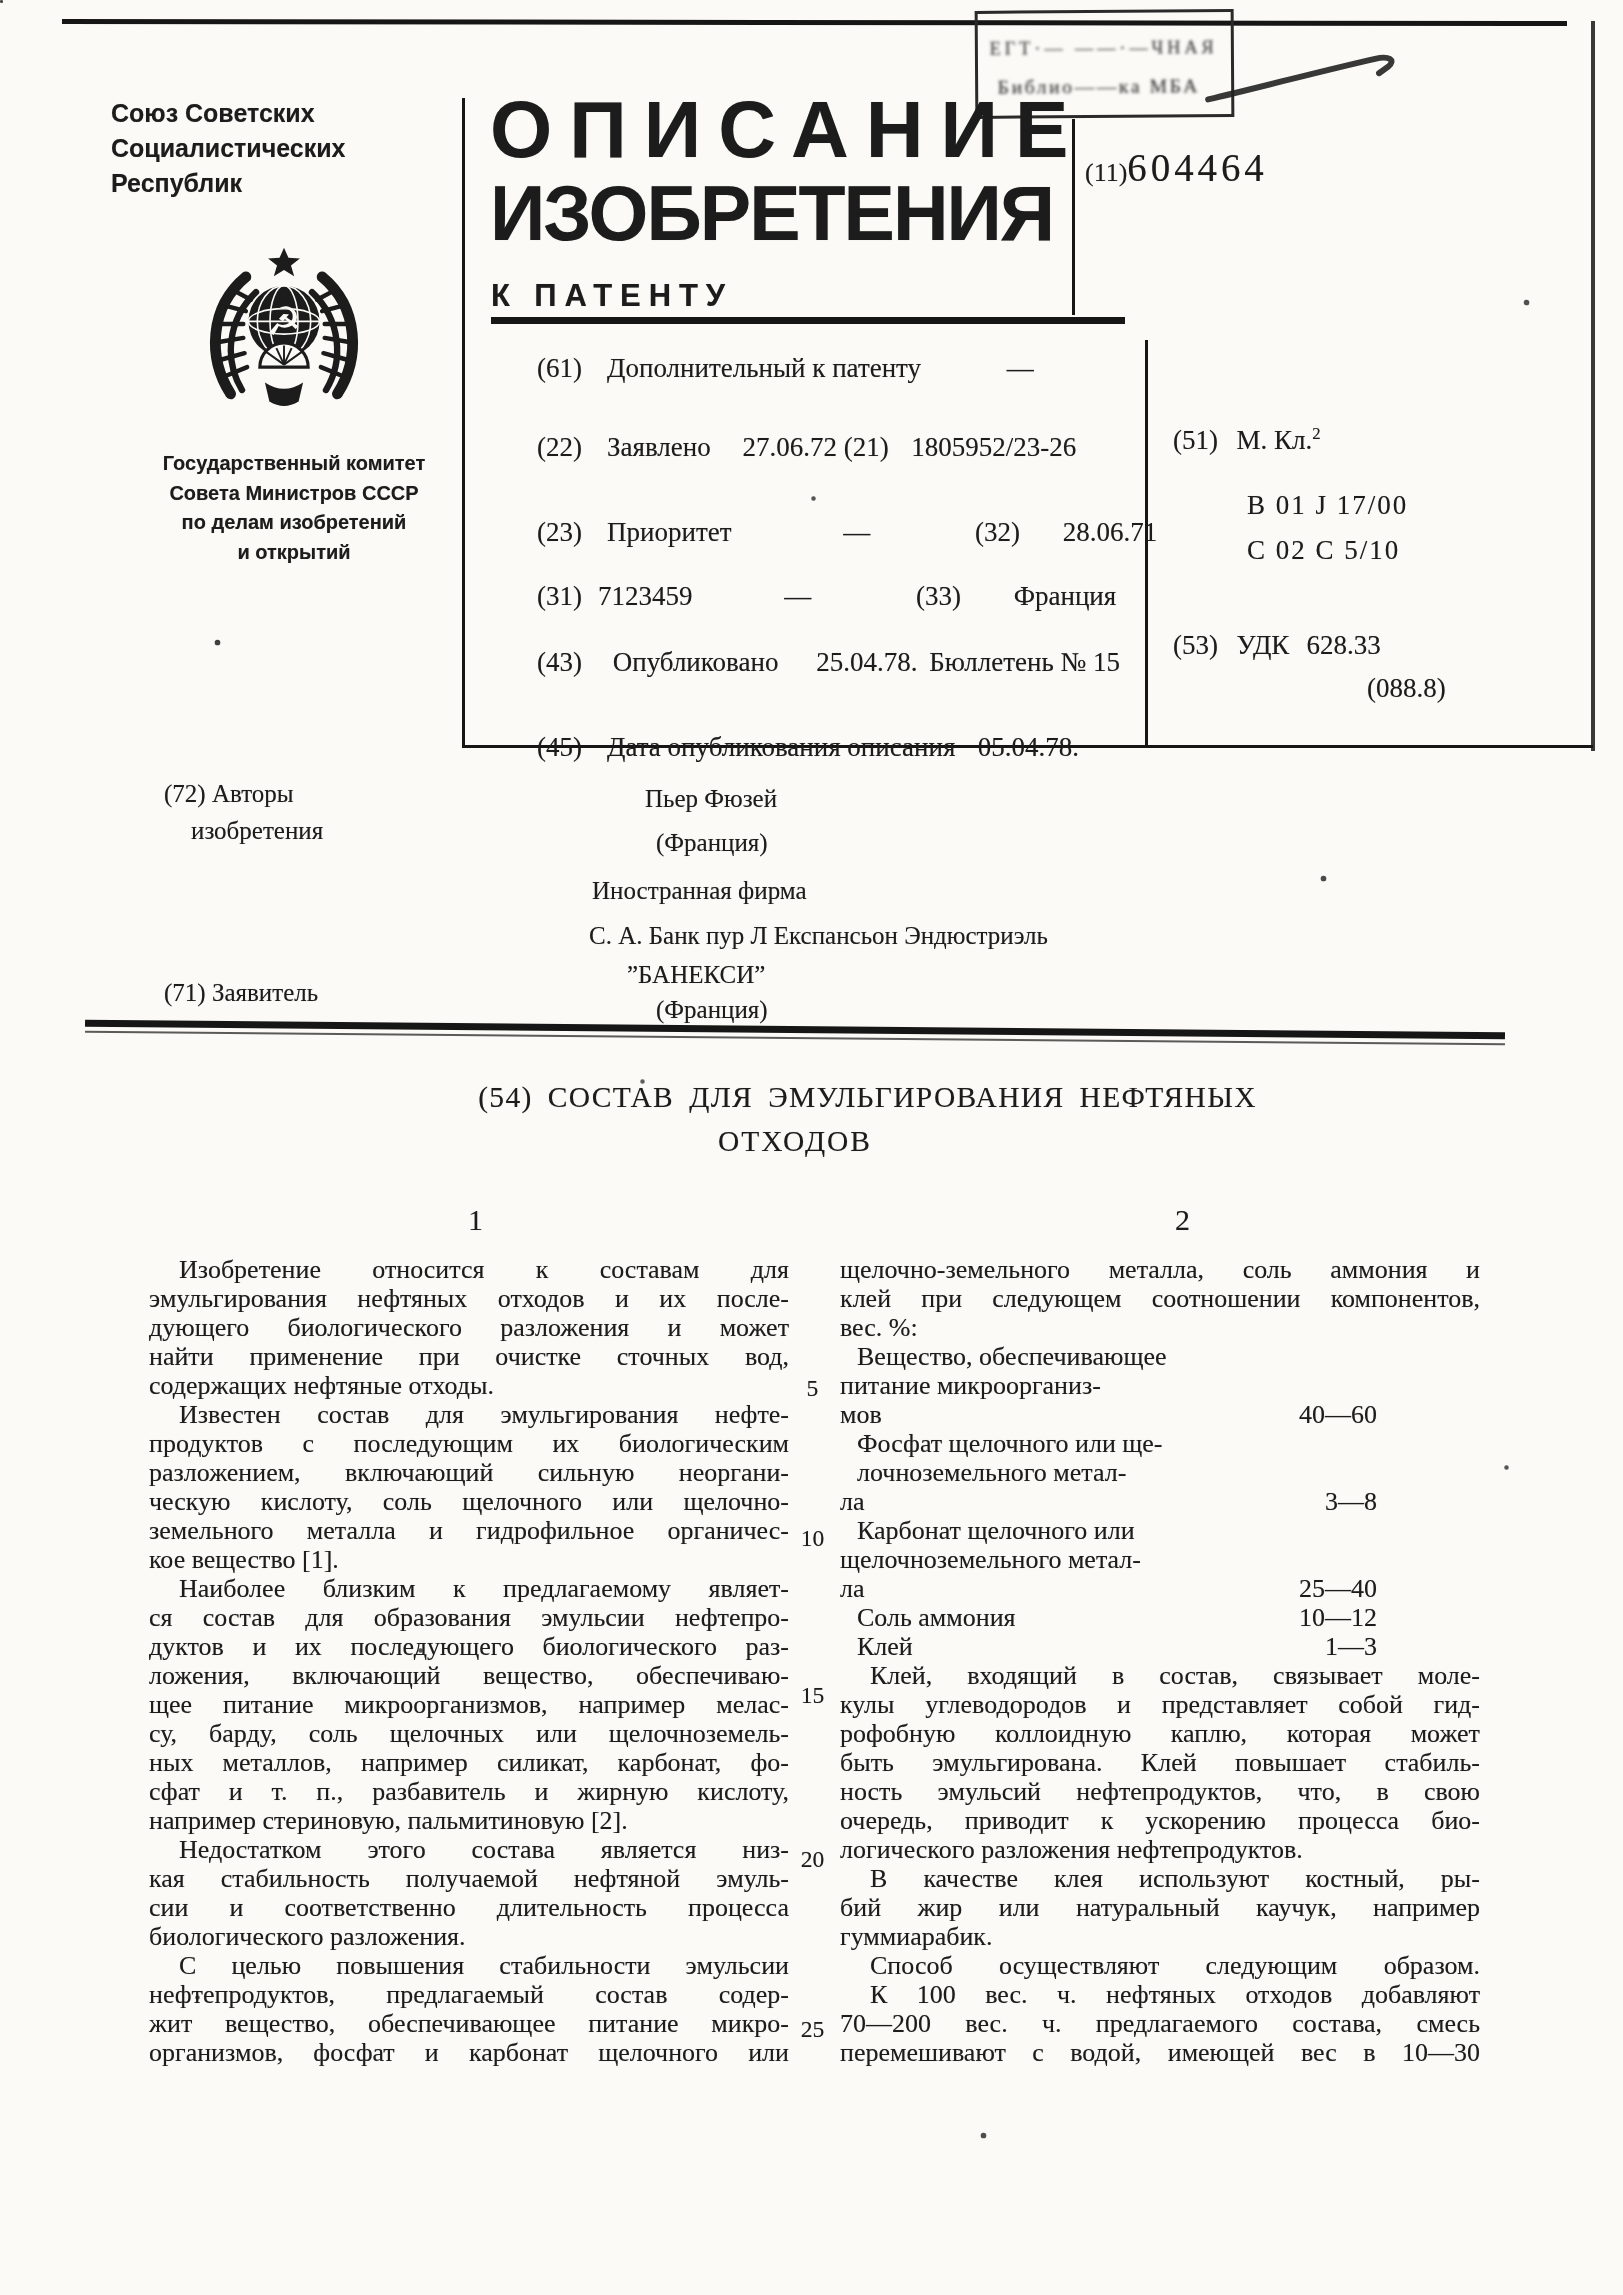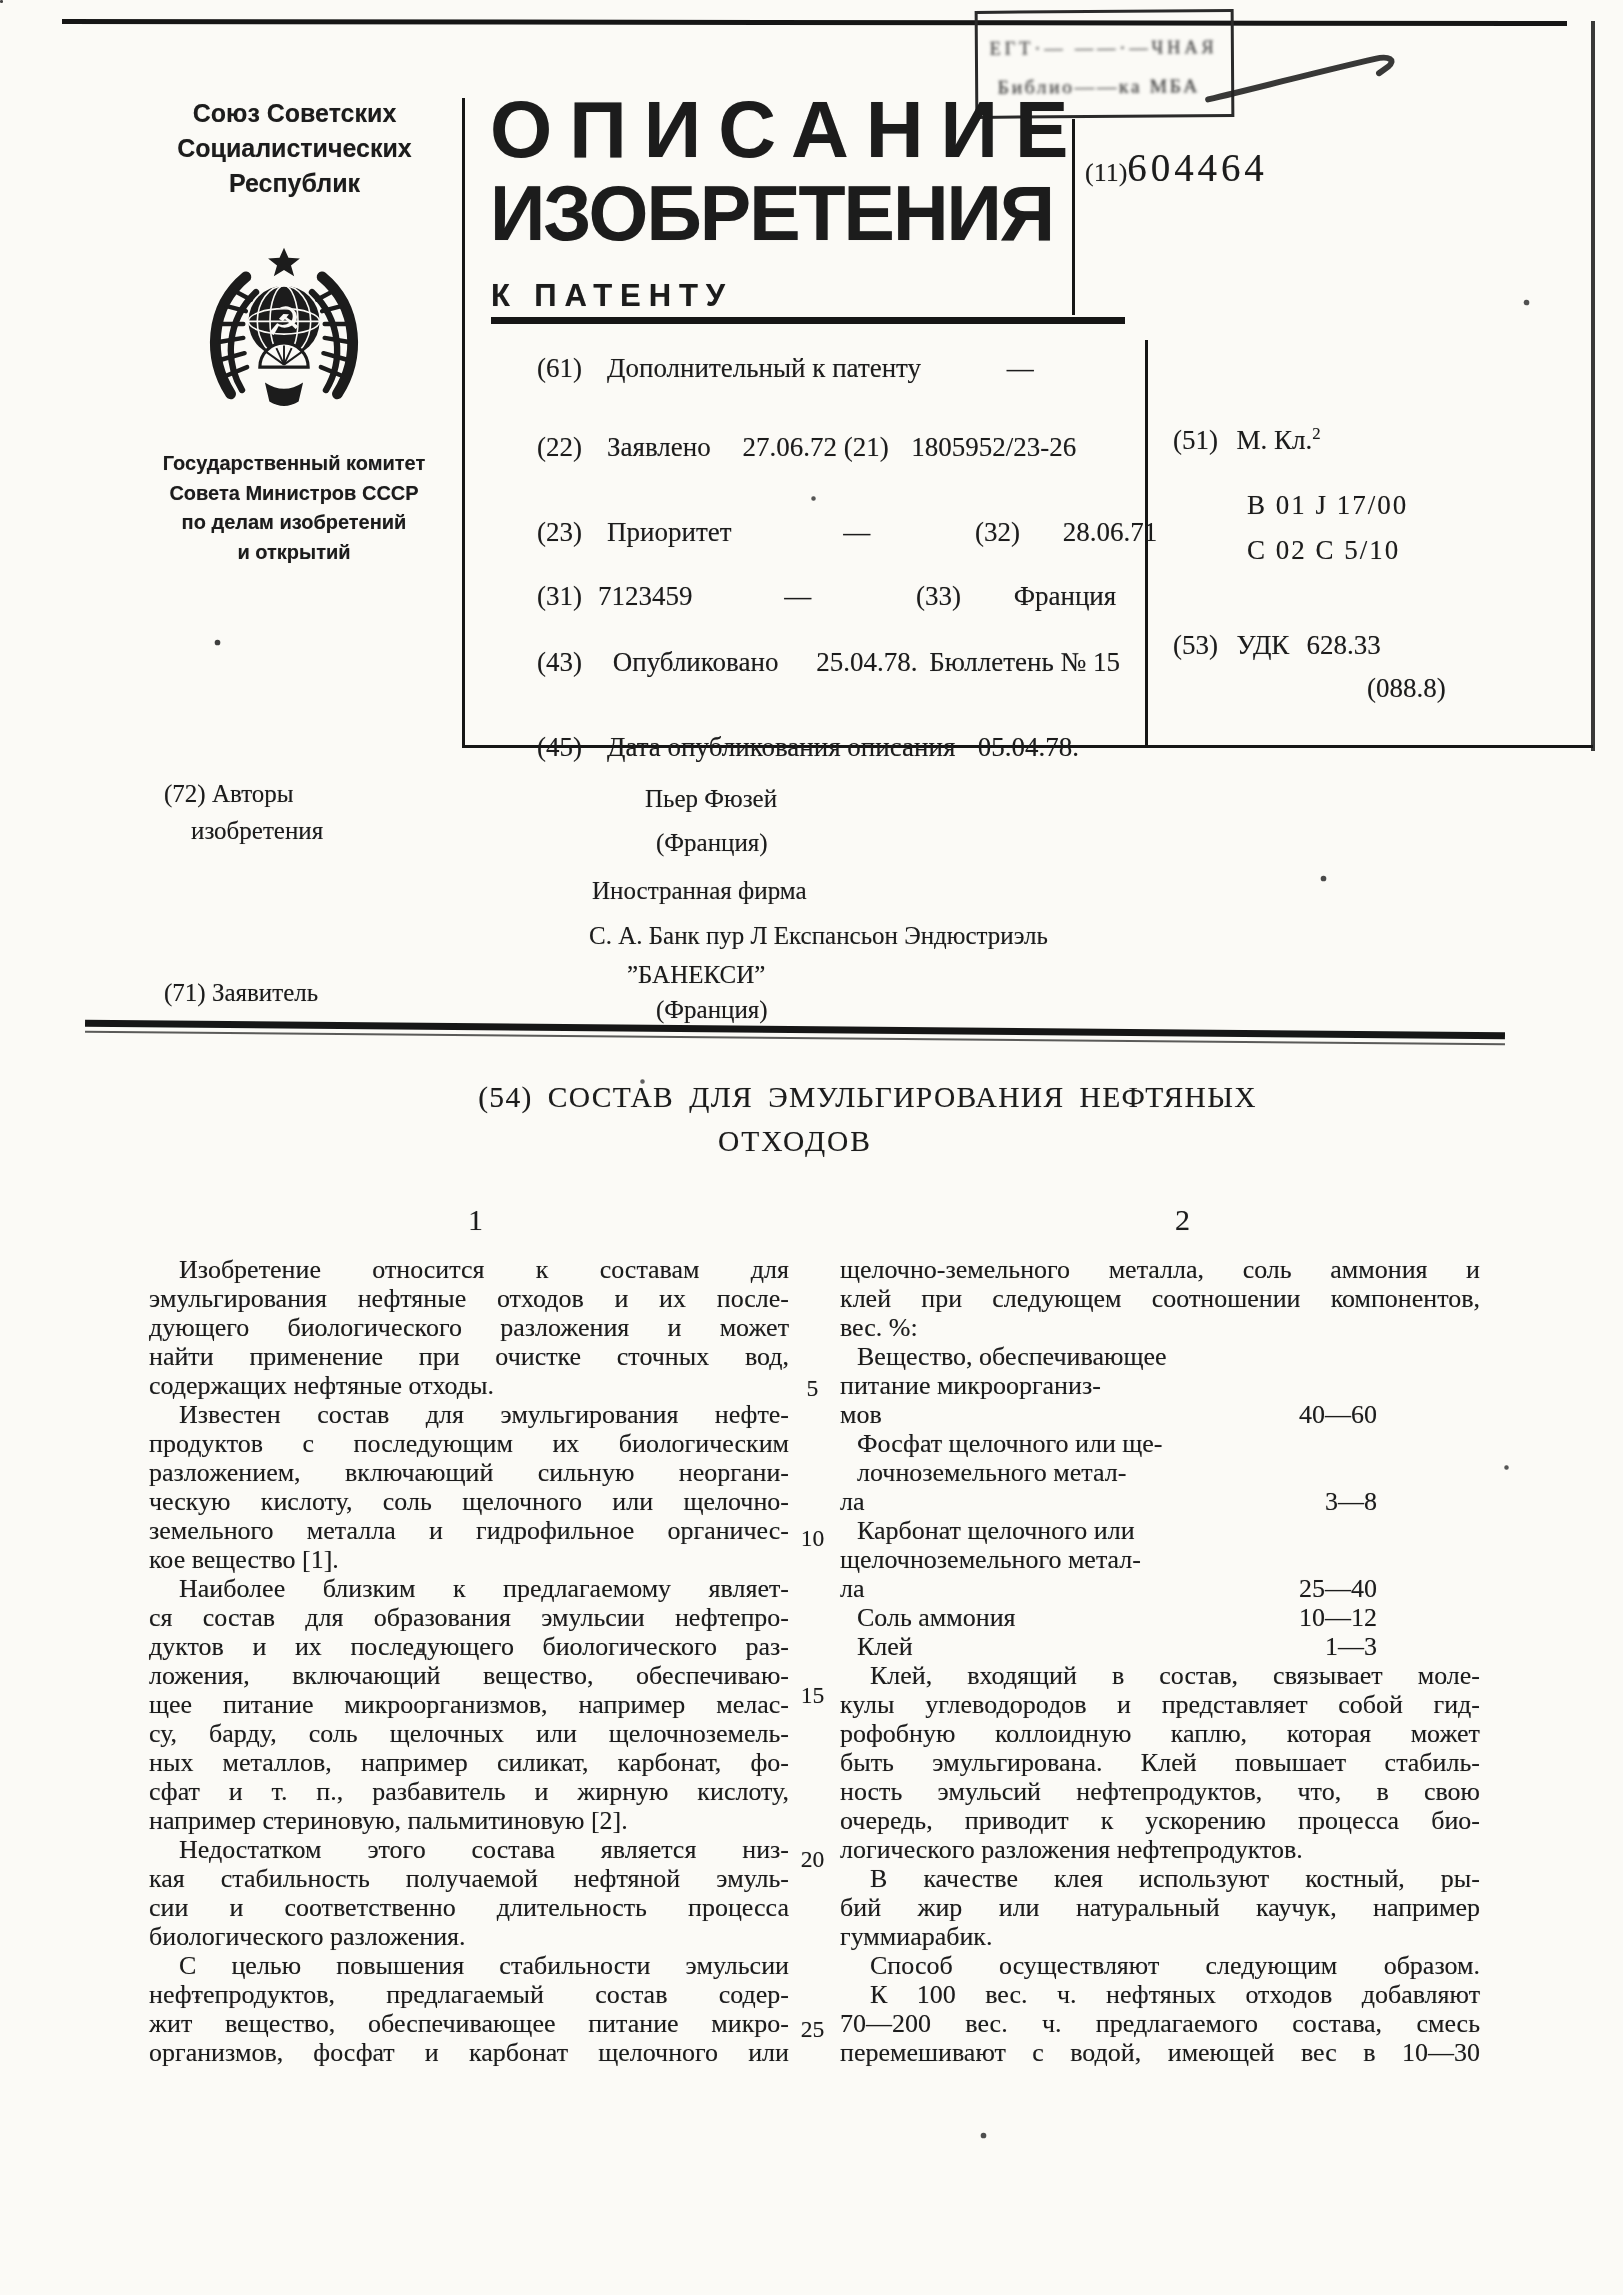--- a/index.html
+++ b/index.html
@@ -22,21 +22,21 @@
   .sep-rule2{left:85px;top:1037px;width:1420px;height:2px;transform:rotate(.5deg);opacity:.7}
   
   .stamp{left:975px;top:9.8px;width:259px;height:108px;border:3.3px solid #2a2a2a;
          transform:rotate(-.4deg)}
   .stamp .l1{position:absolute;left:11.8px;top:25px;width:233px;font:18.3px "Liberation Serif",serif;
              letter-spacing:3.9px;color:#3a3a3a;filter:blur(1.7px)}
   .stamp .l2{position:absolute;left:19.6px;top:63px;width:223px;font:19.6px "Liberation Serif",serif;
              letter-spacing:2.6px;color:#333;filter:blur(1.4px)}
   .check{left:1159px;top:26px;width:275px;height:105px}
   
-  .country{left:111px;top:96px;width:367px;text-align:center;
+  .country{left:111px;top:96px;width:367px;
            font-weight:700;font-size:25px;line-height:35px}
   .gov{left:103px;top:449px;width:382px;text-align:center;font-weight:700;
        font-size:20px;line-height:29.5px}
   .emblem{left:195px;top:240px;width:178px;height:178px}
   
   .t-opis{left:490px;top:90px;font-weight:900;font-size:80px;letter-spacing:17px;line-height:1}
   .t-izob{left:490px;top:175px;font-weight:900;font-size:77px;letter-spacing:-2px;line-height:1}
   .t-pat{left:491px;top:278px;width:632px;text-align:left;font-weight:700;
          font-size:31px;letter-spacing:7.9px}
   .pubnum{left:1085px;top:145px;white-space:nowrap}
@@ -210,21 +210,21 @@
   <div class="abs p38" style="left:656px;top:996px">(Франция)</div>
 
   <div class="abs t54-1">(54)  СОСТАВ  ДЛЯ  ЭМУЛЬГИРОВАНИЯ  НЕФТЯНЫХ</div>
   <div class="abs t54-2">ОТХОДОВ</div>
 
   <div class="abs colno" style="left:468px">1</div>
   <div class="abs colno" style="left:1175px">2</div>
 
   <div class="abs col c1">
       <div class="bl ind"><span>Изобретение относится к составам для</span></div>
-      <div class="bl"><span>эмульгирования нефтяные отходов и их после-</span></div>
+      <div class="bl"><span>эмульгирования нефтяных отходов и их после-</span></div>
       <div class="bl"><span>дующего биологического разложения и может</span></div>
       <div class="bl"><span>найти применение при очистке сточных вод,</span></div>
       <div class="bl short"><span>содержащих нефтяные отходы.</span></div>
       <div class="bl ind"><span>Известен состав для эмульгирования нефте-</span></div>
       <div class="bl"><span>продуктов с последующим их биологическим</span></div>
       <div class="bl"><span>разложением, включающий сильную неоргани-</span></div>
       <div class="bl"><span>ческую кислоту, соль щелочного или щелочно-</span></div>
       <div class="bl"><span>земельного металла и гидрофильное органичес-</span></div>
       <div class="bl short"><span>кое вещество [1].</span></div>
       <div class="bl ind"><span>Наиболее близким к предлагаемому являет-</span></div>

